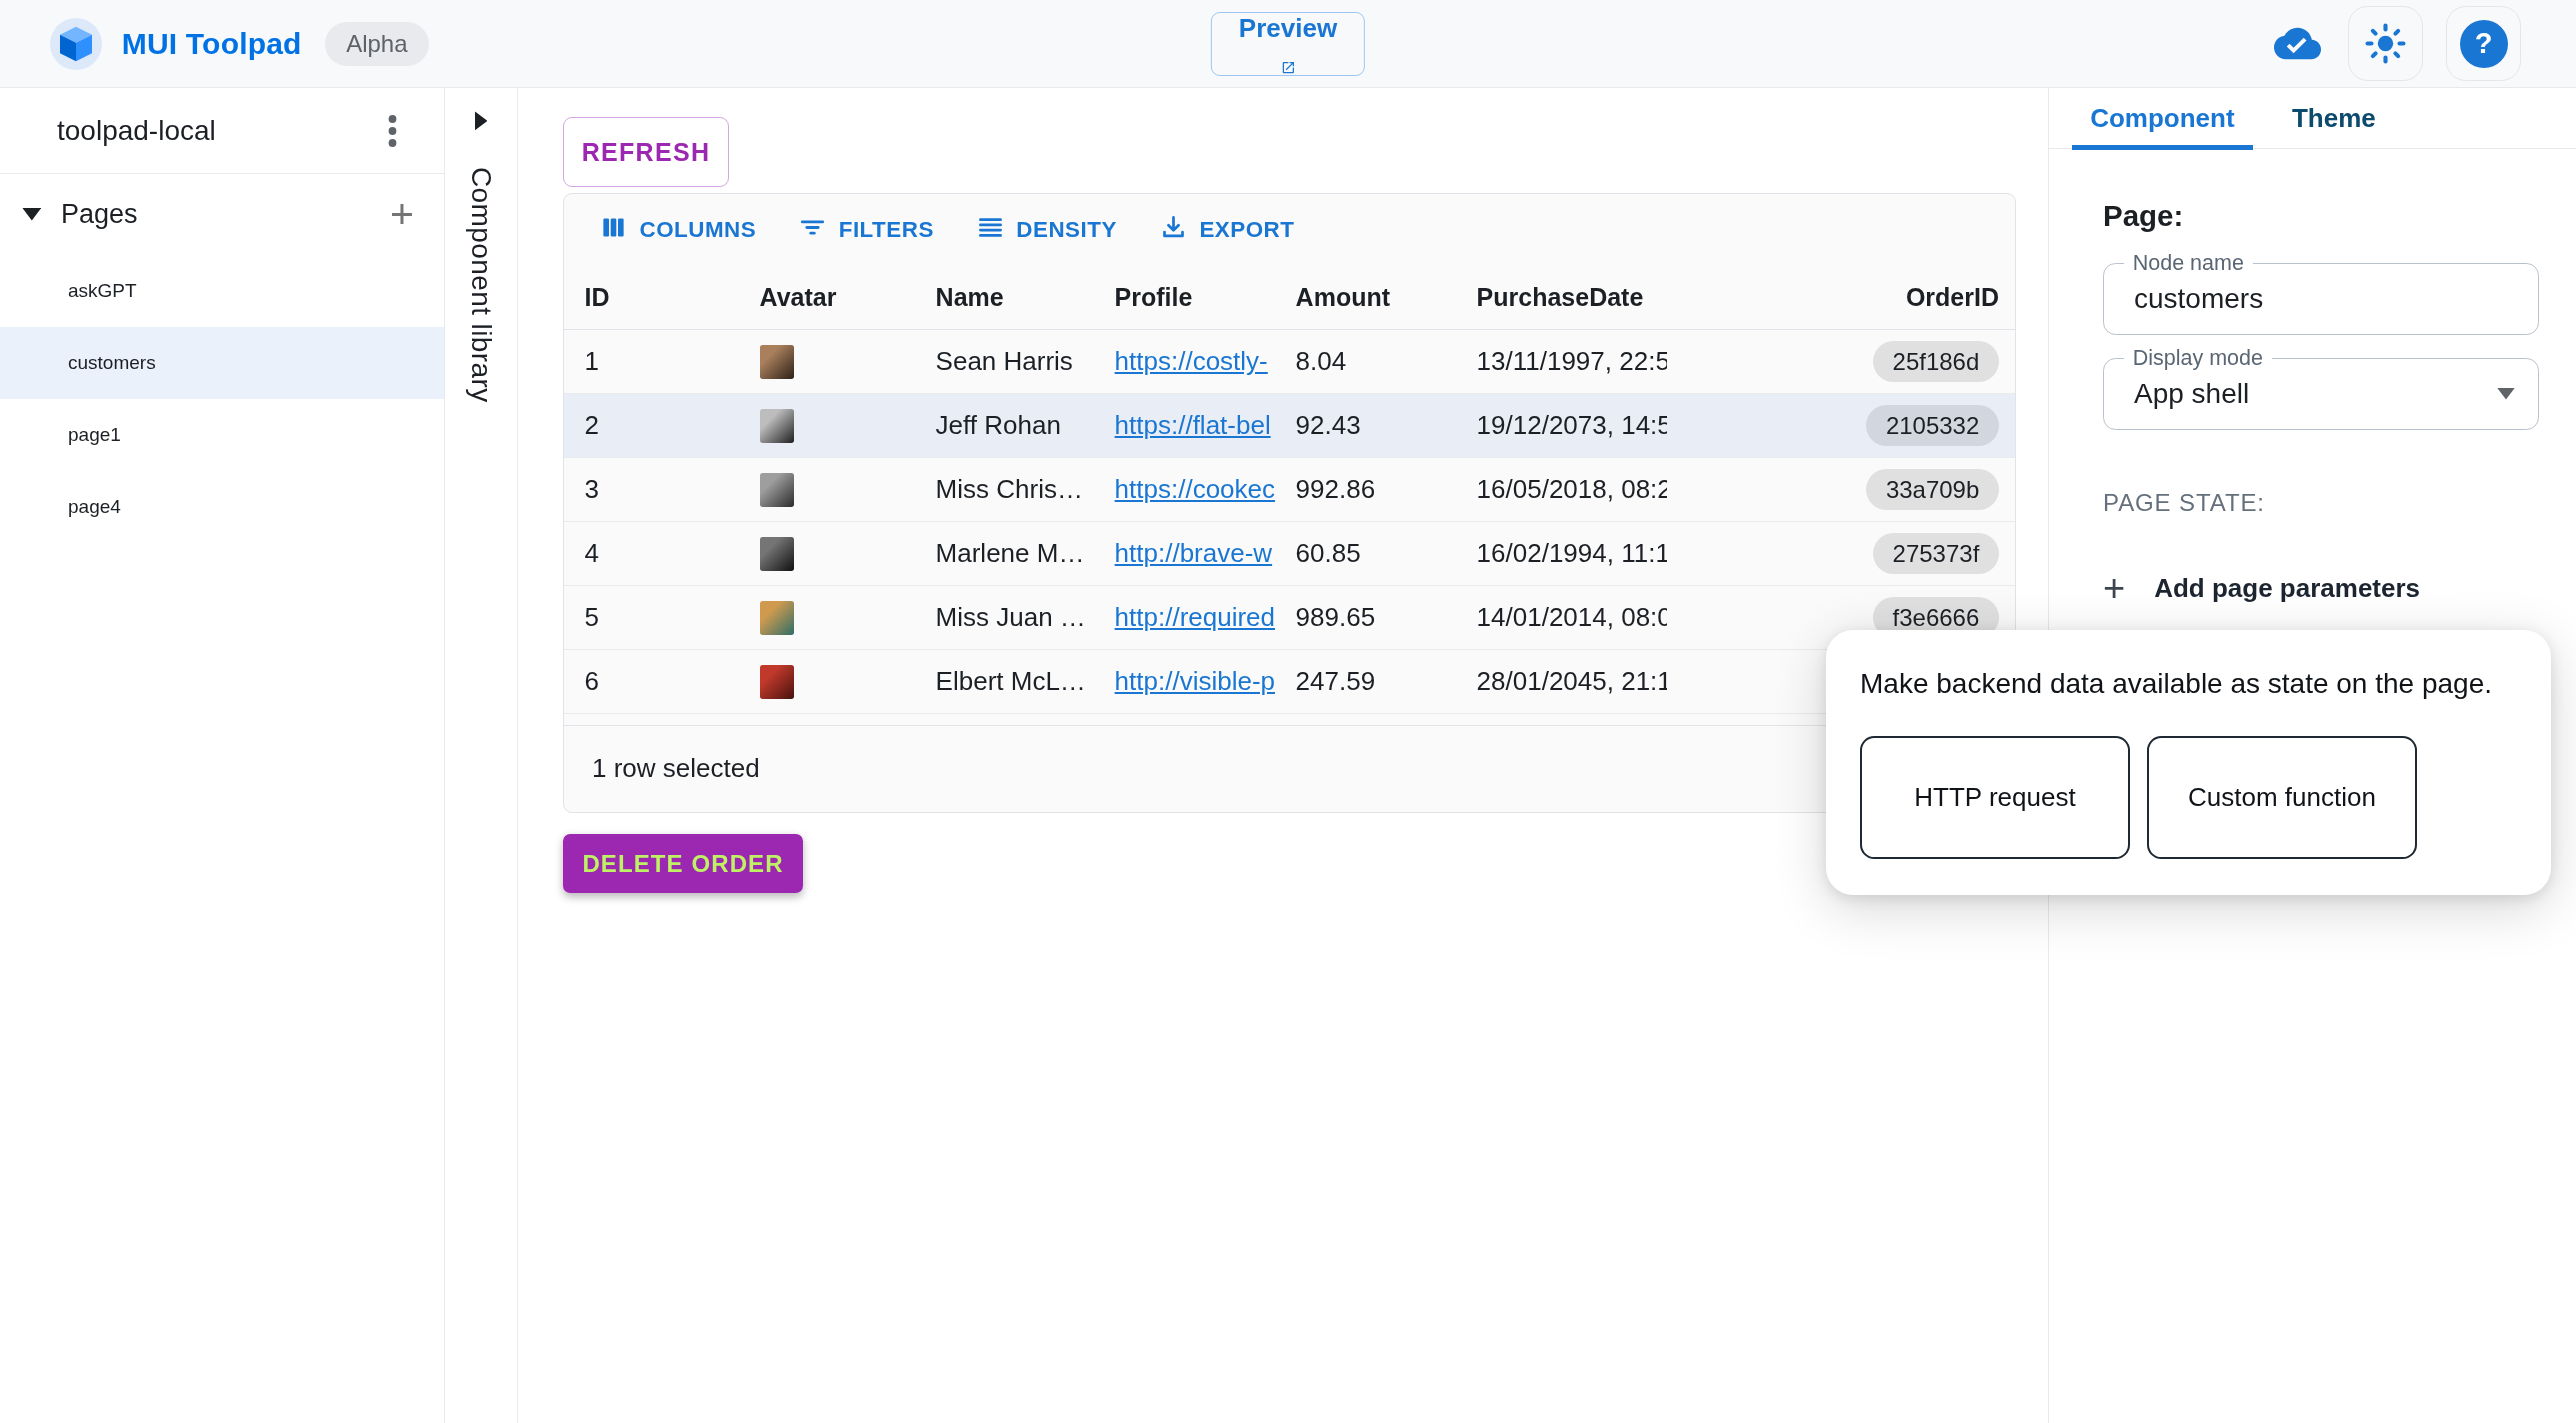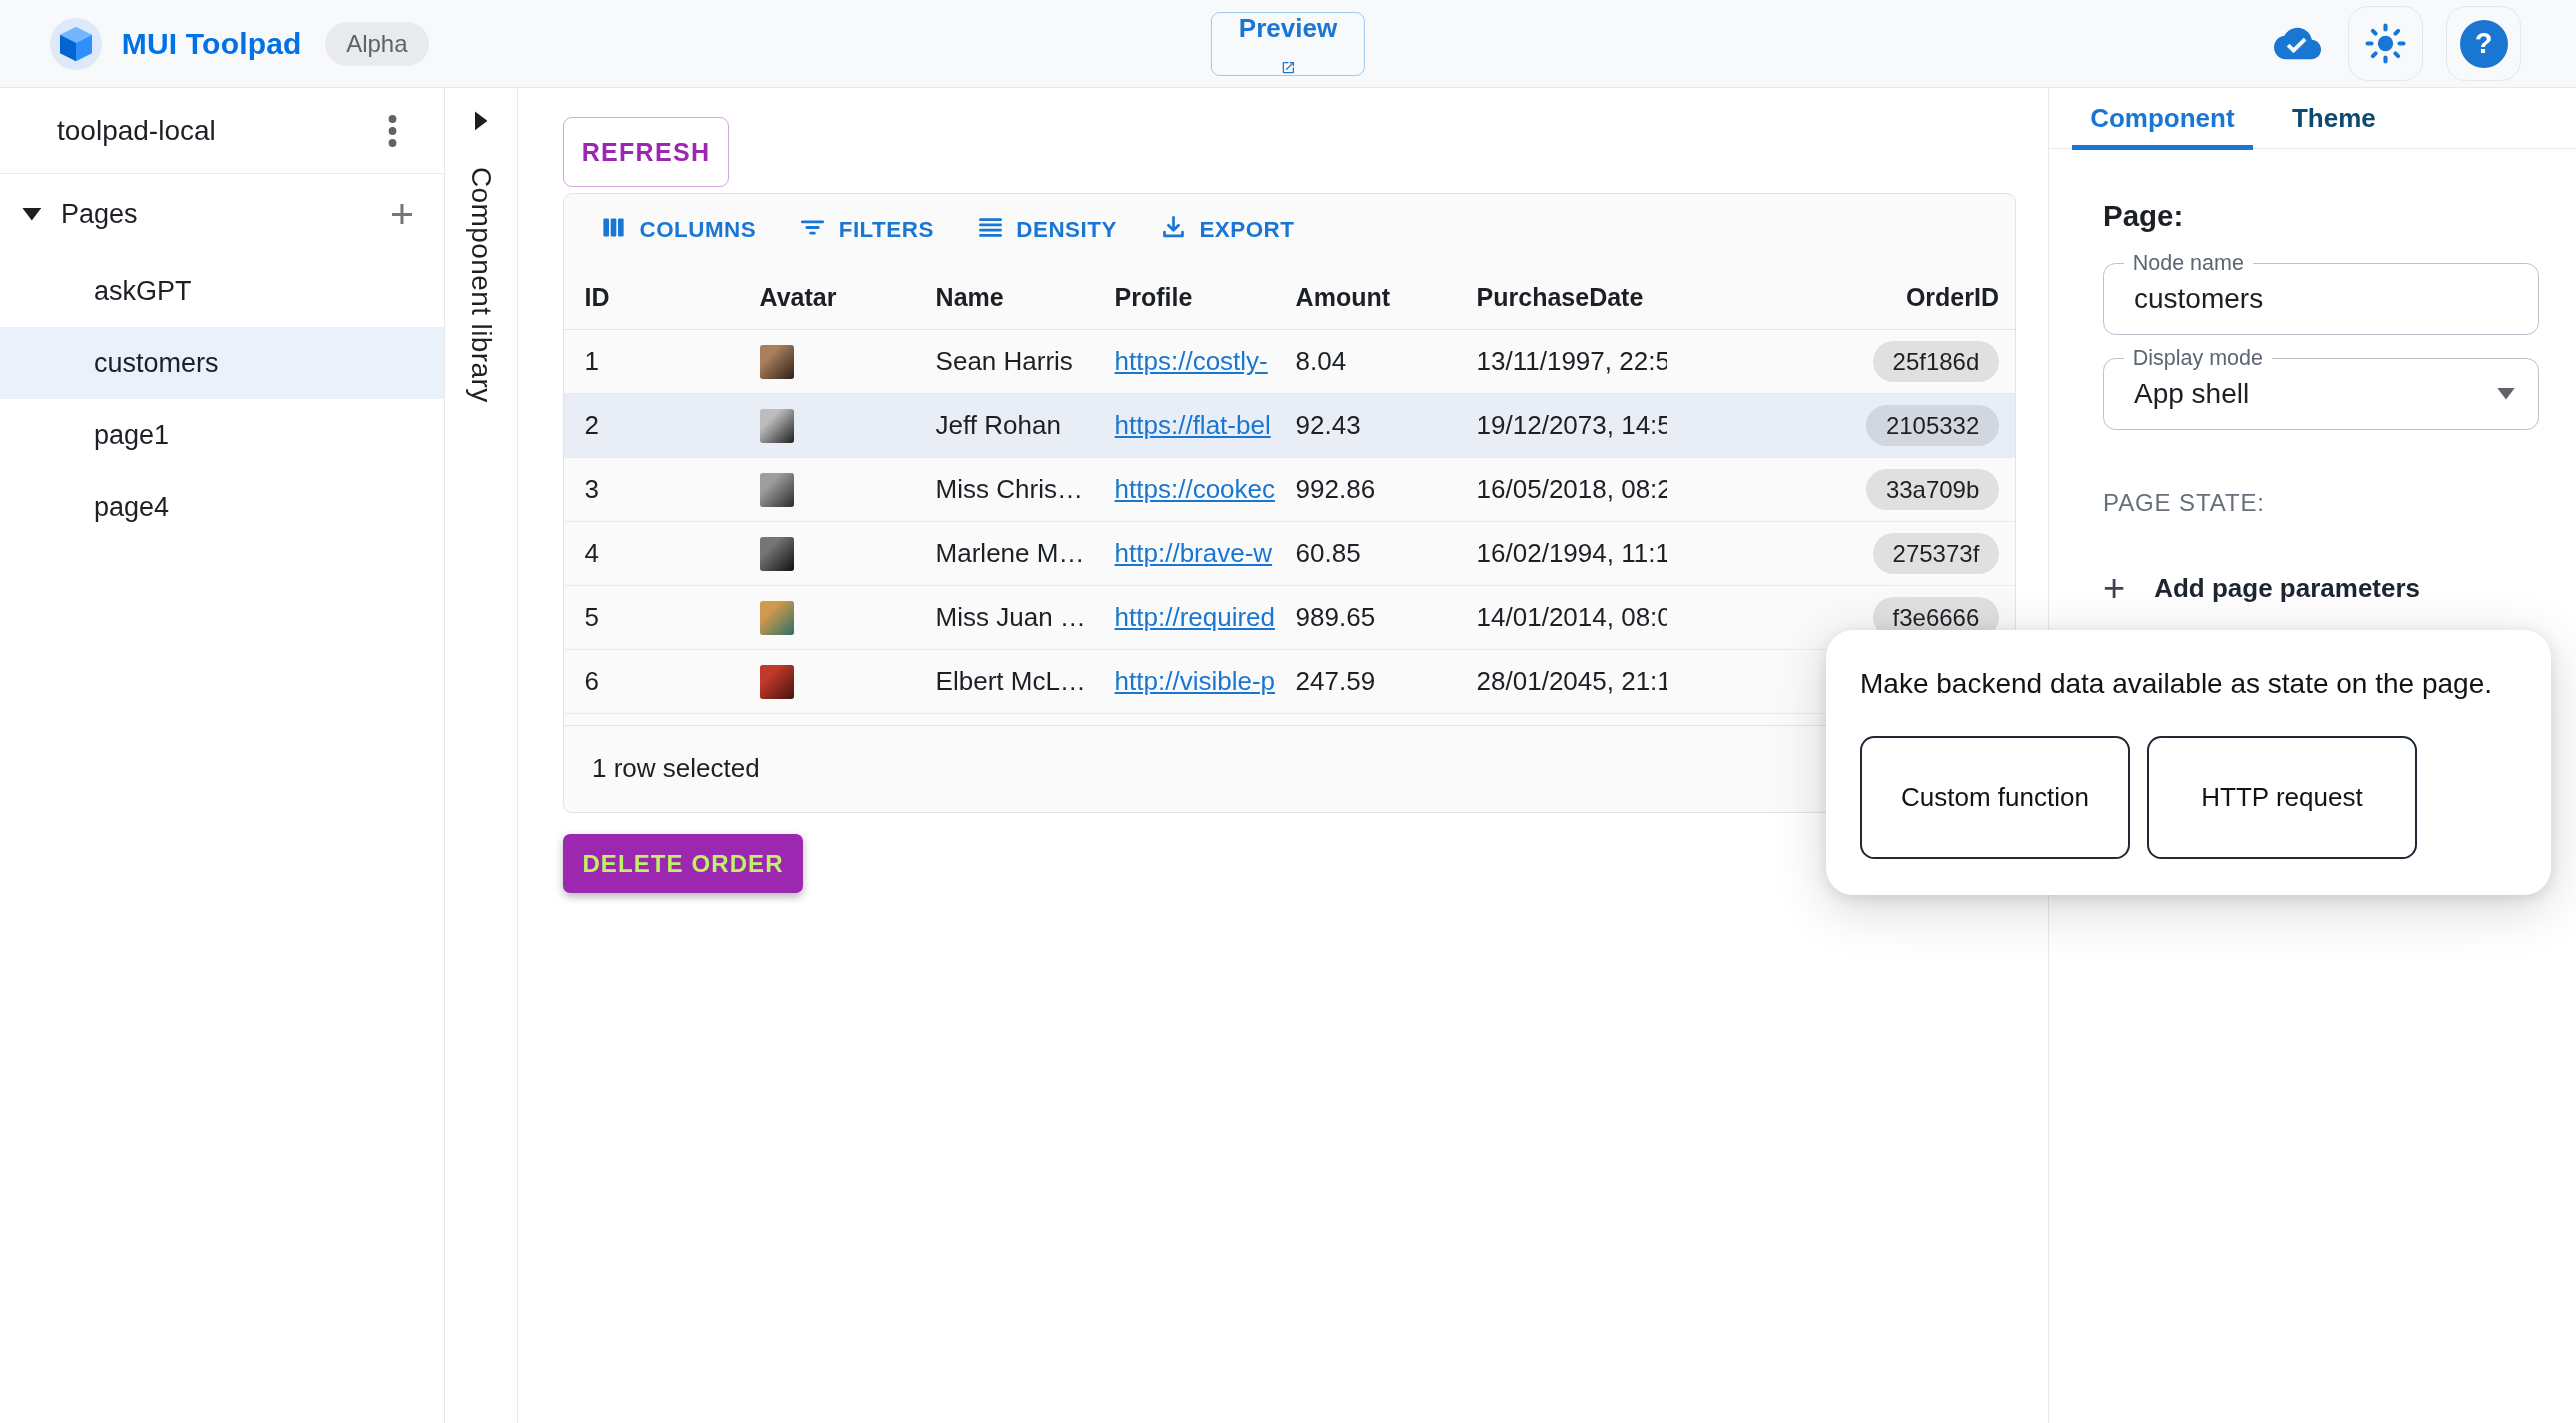--- a/index.html
+++ b/index.html
@@ -28,21 +28,21 @@
   .cols { display:flex; height:1336px; }
 
   .sidebar { width:445px; border-right:1.8px solid #e7e9ec; background:#fff; }
   .sb-head { height:86px; display:flex; align-items:center; justify-content:space-between;
              padding:0 32px 0 57px; border-bottom:1.8px solid #e7e9ec; font-size:28px; }
   .kebab { width:39px; height:50px; display:flex; align-items:center; justify-content:center; cursor:pointer; }
   .pages-head { height:81px; display:flex; align-items:center; padding-left:21.5px; font-size:27px;text-align:center; }
   .pages-caret { margin-right:19.7px; }
   .pages-plus { margin-left:auto; margin-right:30px; font-size:41px; font-weight:400; color:#757575;
                 line-height:1; cursor:pointer; }
-  .page-item { height:72px; display:flex; align-items:center; padding-left:94px; font-size:27px; cursor:pointer; }
+  .page-item { height:72px; display:flex; align-items:center; padding-left:68px; font-size:19px; cursor:pointer; }
   .page-item.selected { background:#eaf1fb; }
 
   .cl-strip { width:73px; border-right:1.8px solid #e7e9ec; background:#fff;
               display:flex; flex-direction:column; align-items:center; padding-top:23px; }
   .cl-arrow { margin-bottom:36px; cursor:pointer; }
   .cl-label { writing-mode:vertical-rl; font-size:28px; color:#1c2025; letter-spacing:0.4px; }
 
   .canvas { flex:1; background:#fff; padding:29px 0 0 45px; position:relative; }
   .refresh-btn { width:166px; height:70px; border:1.8px solid #d5a6e0; border-radius:9px; background:#fff;
                  color:#9c27b0; font-size:25px; font-weight:600; letter-spacing:1.3px; cursor:pointer; }
@@ -336,17 +336,17 @@
             <span>Add query</span>
           </div>
         </div>
     </div>
   </aside>
 </div>
 
 <div class="popup">
   <div class="popup-msg">Make backend data available as state on the page.</div>
   <div class="popup-btns" id="popup-btns">
+      <button class="popup-btn">HTTP request</button>
       <button class="popup-btn">Custom function</button>
-      <button class="popup-btn">HTTP request</button>
     </div>
 </div>
 
 
 </body></html>

